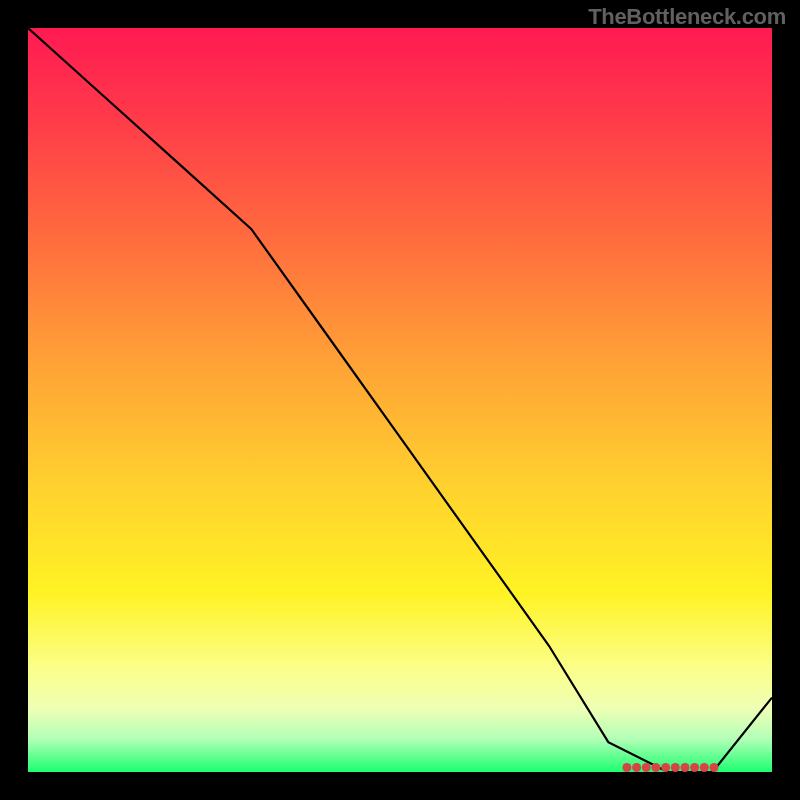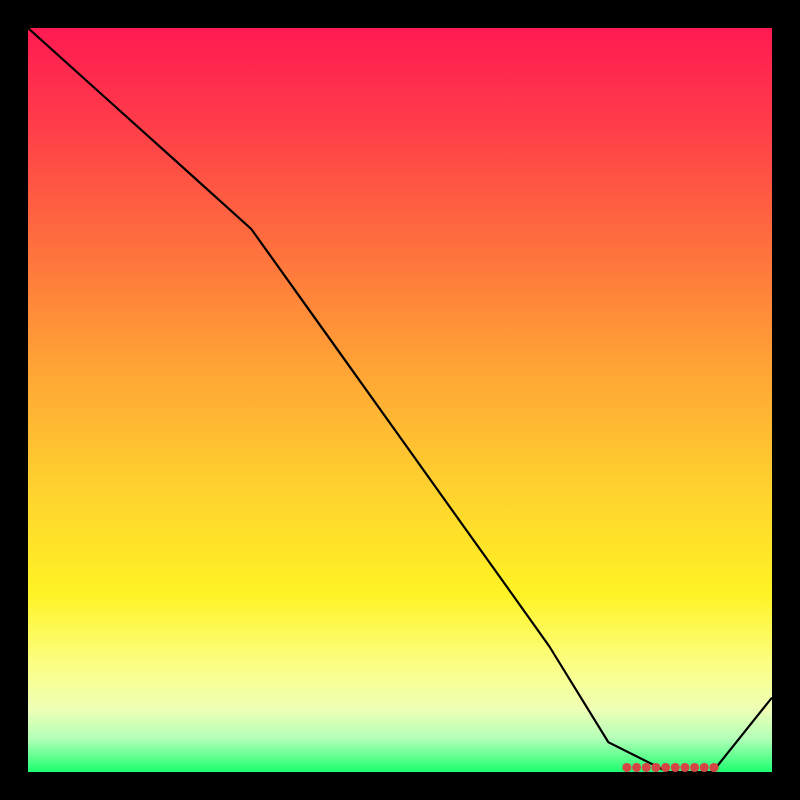--- a/index.html
+++ b/index.html
@@ -54,20 +54,21 @@
     inset: 0;
     width: 100%;
     height: 100%;
     z-index: 5;
   }
 </style>
 </head>
 <body>
 
 <div class="frame">
+  <div class="watermark">TheBottleneck.com</div>
 
   <div class="plot">
     <svg class="line-layer" viewBox="0 0 744 744" preserveAspectRatio="none">
       <polyline fill="none" stroke="#000" stroke-width="2.2" points="0.0,0.0 74.4,67.0 148.8,133.9 223.2,200.9 297.6,305.0 372.0,409.2 446.4,513.4 520.8,617.5 580.3,714.2 639.8,744.0 684.5,744.0 744.0,669.6" id="main-poly"></polyline>
       <g id="marker-g">
           <circle cx="598.9" cy="739.5" r="4.5" fill="#d64545"></circle>
           <circle cx="608.6" cy="739.5" r="4.5" fill="#d64545"></circle>
           <circle cx="618.3" cy="739.5" r="4.5" fill="#d64545"></circle>
           <circle cx="627.9" cy="739.5" r="4.5" fill="#d64545"></circle>
           <circle cx="637.6" cy="739.5" r="4.5" fill="#d64545"></circle>

